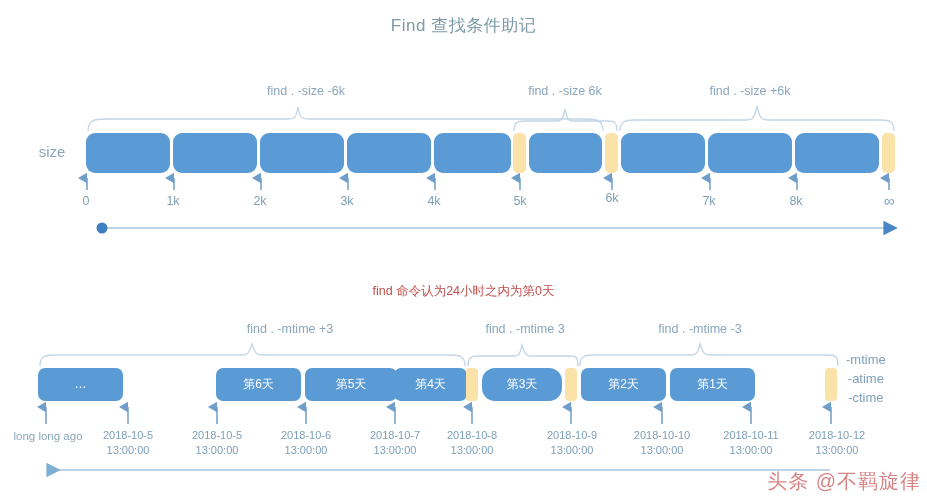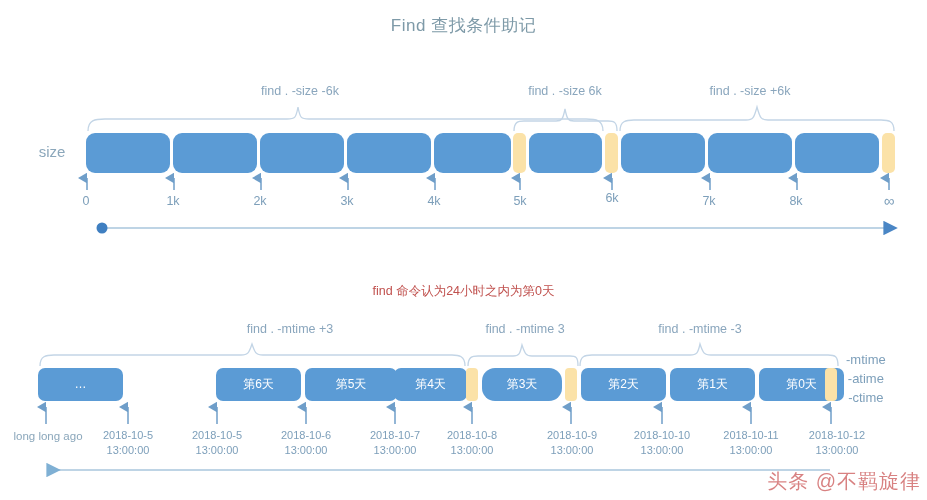--- a/index.html
+++ b/index.html
@@ -117,21 +117,21 @@
 </style>
 </head>
 <body>
 
 <div id="stage">
 
   <div class="abs" id="title">Find 查找条件助记</div>
 
   <div class="abs" id="sizeLabel">size</div>
 
-  <div class="abs brace-lbl" style="left:180px; top:84px; width:240px;">find . -size -6k</div>
+  <div class="abs brace-lbl" style="left:186px; top:84px; width:240px;">find . -size -6k</div>
   <div class="abs brace-lbl" style="left:480px; top:84px; width:170px;">find . -size 6k</div>
   <div class="abs brace-lbl" style="left:650px; top:84px; width:200px;">find . -size +6k</div>
 
   <div class="bar" style="left:86px;  width:84px;"></div>
   <div class="bar" style="left:173px; width:84px;"></div>
   <div class="bar" style="left:260px; width:84px;"></div>
   <div class="bar" style="left:347px; width:84px;"></div>
   <div class="bar" style="left:434px; width:77px;"></div>
   <div class="bar thin" style="left:513px; width:13px;"></div>
   <div class="bar" style="left:529px; width:73px;"></div>
@@ -160,21 +160,20 @@
 
   <div class="dbar" style="left:38px;  width:85px;">…</div>
   <div class="dbar" style="left:216px; width:85px;">第6天</div>
   <div class="dbar" style="left:305px; width:92px;">第5天</div>
   <div class="dbar" style="left:394px; width:73px;">第4天</div>
   <div class="dbar thin" style="left:466px; width:12px;"></div>
   <div class="dbar" style="left:482px; width:80px;border-radius:13px;">第3天</div>
   <div class="dbar thin" style="left:565px; width:12px;"></div>
   <div class="dbar" style="left:581px; width:85px;">第2天</div>
   <div class="dbar" style="left:670px; width:85px;">第1天</div>
-  <div class="dbar" style="left:759px; width:85px;">第0天</div>
   <div class="dbar thin" style="left:824px; width:12px; left:825px;"></div>
 
   <div class="abs" id="rightLabels">
     <div>-mtime</div>
     <div>-atime</div>
     <div>-ctime</div>
   </div>
 
   <div class="abs" id="longago">long long ago</div>
 

